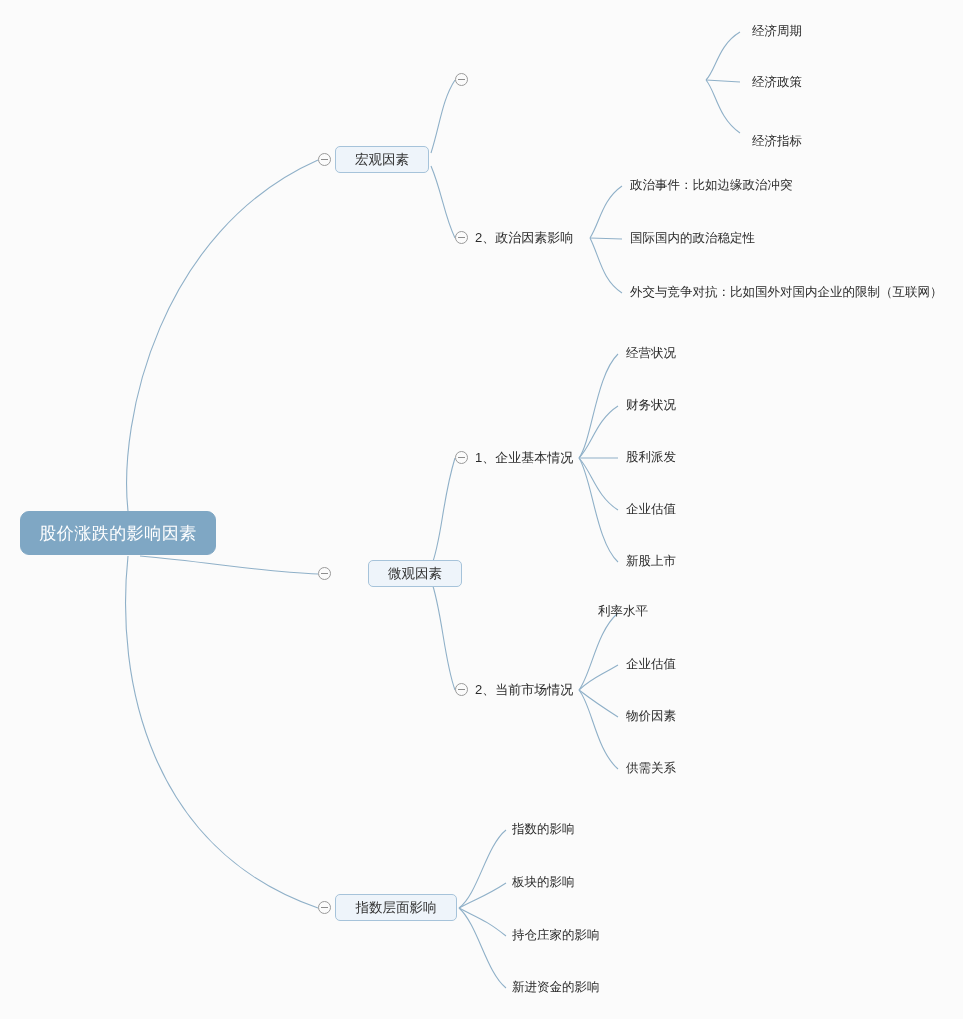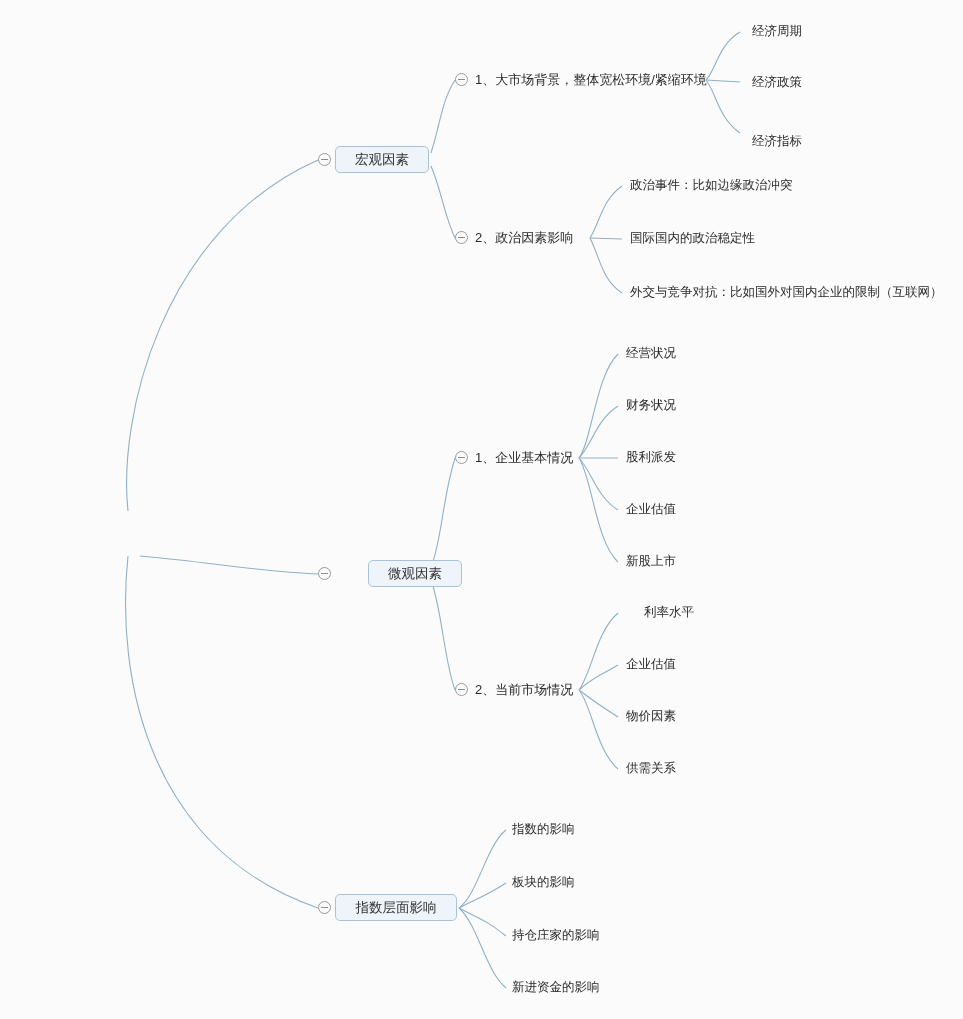--- a/index.html
+++ b/index.html
@@ -128,26 +128,26 @@
       <path d="M 579 690 C 592 700 596 703 618 717"></path>
       <path d="M 579 690 C 592 706 596 750 618 769"></path>
 
       <path d="M 459 908 C 478 894 486 846 506 830"></path>
       <path d="M 459 908 C 478 898 486 896 506 883"></path>
       <path d="M 459 908 C 478 918 486 920 506 936"></path>
       <path d="M 459 908 C 478 925 486 972 506 988"></path>
     </g>
   </svg>
 
+  <div class="node root-node">股价涨跌的影响因素</div>
 
   <div class="toggle" style="left:318px; top:153px;"></div>
   <div class="node branch-node branch-l1">宏观因素</div>
 
   <div class="toggle" style="left:455px; top:73px;"></div>
-  <div class="node mid-node" style="left:475px; top:71px;">1、大市场背景，整体宽松环境/紧缩环境</div>
 
   <div class="node leaf-node" style="left:752px; top:23px;">经济周期</div>
   <div class="node leaf-node" style="left:752px; top:74px;">经济政策</div>
   <div class="node leaf-node" style="left:752px; top:125px;margin-top:8px;">经济指标</div>
 
   <div class="toggle" style="left:455px; top:231px;"></div>
   <div class="node mid-node" style="left:475px; top:229px;">2、政治因素影响</div>
 
   <div class="node leaf-node" style="left:630px; top:177px;">政治事件：比如边缘政治冲突</div>
   <div class="node leaf-node" style="left:630px; top:230px;">国际国内的政治稳定性</div>
@@ -161,21 +161,21 @@
 
   <div class="node leaf-node" style="left:626px; top:345px;">经营状况</div>
   <div class="node leaf-node" style="left:626px; top:397px;font-family:Liberation Serif, serif;">财务状况</div>
   <div class="node leaf-node" style="left:626px; top:449px;">股利派发</div>
   <div class="node leaf-node" style="left:626px; top:501px;">企业估值</div>
   <div class="node leaf-node" style="left:626px; top:553px;">新股上市</div>
 
   <div class="toggle" style="left:455px; top:683px;"></div>
   <div class="node mid-node" style="left:475px; top:681px;">2、当前市场情况</div>
 
-  <div class="node leaf-node" style="left:644px; top:604px;">利率水平</div>
+  <div class="node leaf-node" style="left:598px; top:604px;font-family:Liberation Mono, monospace;">利率水平</div>
   <div class="node leaf-node" style="left:626px; top:656px;">企业估值</div>
   <div class="node leaf-node" style="left:626px; top:708px;">物价因素</div>
   <div class="node leaf-node" style="left:626px; top:760px;">供需关系</div>
 
   <div class="toggle" style="left:318px; top:901px;"></div>
   <div class="node branch-node branch-l3">指数层面影响</div>
 
   <div class="node leaf-node" style="left:512px; top:821px;">指数的影响</div>
   <div class="node leaf-node" style="left:512px; top:874px;">板块的影响</div>
   <div class="node leaf-node" style="left:512px; top:927px;">持仓庄家的影响</div>

